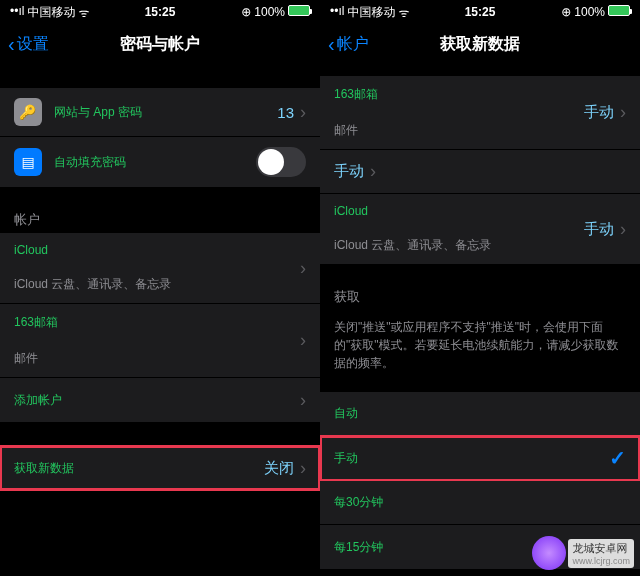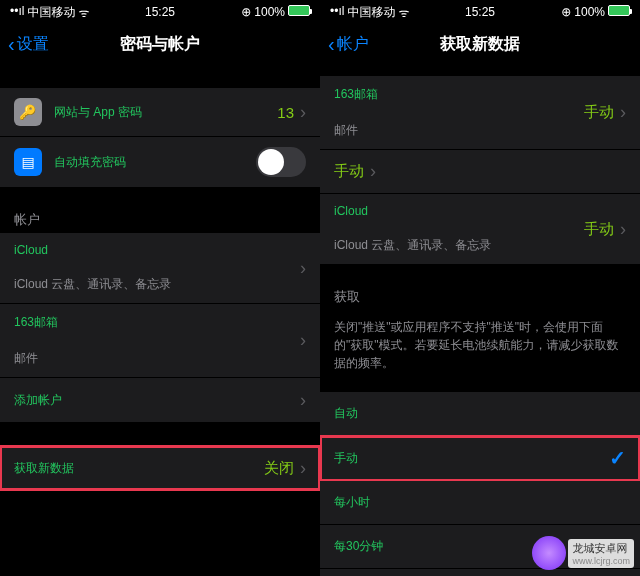--- a/index.html
+++ b/index.html
@@ -1,36 +1,36 @@
 <!DOCTYPE html>
 <html><head>
 <meta charset="utf-8">
 <style>
 *{margin:0;padding:0;box-sizing:border-box;font-family:-apple-system,"PingFang SC",sans-serif}
 body{background:#fff;width:640px;height:576px;position:relative;overflow:hidden}
 .phones{display:flex;width:640px;height:576px}
 .phone{width:320px;height:576px;background:#000;color:#fff;position:relative;overflow:hidden}
 .statusbar{display:flex;justify-content:space-between;align-items:center;padding:4px 10px;font-size:12px;height:24px}
 .sb-left,.sb-right{display:flex;align-items:flex-start;gap:3px}
-.sb-center{position:absolute;left:50%;transform:translateX(-50%);font-weight:400}
+.sb-center{position:absolute;left:50%;transform:translateX(-50%);font-weight:700}
 .navbar{display:flex;align-items:center;height:40px;position:relative;padding:0 8px}
 .back{color:#0a84ff;font-size:16px;display:flex;align-items:center;gap:2px}
 .back-chev{font-size:20px}
 .title{position:absolute;left:50%;transform:translateX(-50%);font-size:16px;font-weight:600;color:#fff}
 .section{margin-top:24px}
 .section.tight{margin-top:12px}
 .row{display:flex;align-items:center;padding:10px 14px;background:#1c1c1e;border-bottom:1px solid #000;min-height:44px;position:relative}
 .row:last-child{border-bottom:none}
 .icon-box{width:28px;height:28px;border-radius:6px;margin-right:12px;display:flex;align-items:center;justify-content:center;font-size:14px}
 .icon-gray{background:#8e8e93;color:#fff}
 .icon-blue{background:#007aff;color:#fff}
 .row-main{flex:1}
 .row-title{font-size:12px;color:#22c55e}
 .row-sub{font-size:12px;color:#8e8e93;margin-top:19px}
-.row-val{color:#84cc16;font-size:15px;margin-right:6px}
+.row-val{color:#7dd3fc;font-size:15px;margin-right:6px}
 .chev{color:#5a5a5e;font-size:18px}
 .toggle{width:50px;height:30px;background:#39393d;border-radius:15px;position:relative}
 .toggle::after{content:"";position:absolute;width:26px;height:26px;background:#fff;border-radius:50%;top:2px;left:2px}
 .header-label{font-size:13px;color:#8e8e93;padding:4px 14px;margin-top:20px}
 .footer-text{font-size:12px;color:#8e8e93;padding:8px 14px;line-height:1.5}
 .check{color:#0a84ff;font-size:20px;font-weight:600}
 .highlight{outline:3px solid #e8384f;outline-offset:-2px}
 .watermark{position:absolute;bottom:6px;right:6px;display:flex;align-items:center;gap:2px;z-index:99}
 .wm-circle{width:34px;height:34px;border-radius:50%;background:radial-gradient(circle,#c48bff,#7b2ff7)}
 .wm-text{display:flex;flex-direction:column;font-size:11px;color:#333;background:rgba(255,255,255,.85);padding:2px 4px;border-radius:3px}
@@ -171,23 +171,20 @@
     <div class="row">
           <div class="row-title">自动</div>
         </div>
     <div class="row highlight">
           <div class="row-main">
             <div class="row-title">手动</div>
           </div>
           <div class="check">✓</div>
         </div>
     <div class="row">
-          <div class="row-title">每小时</div>
-        </div>
-    <div class="row">
           <div class="row-title">每30分钟</div>
         </div>
     <div class="row">
           <div class="row-title">每15分钟</div>
         </div>
   </div>
 </div>
 </div>
 
 <div class="watermark">

